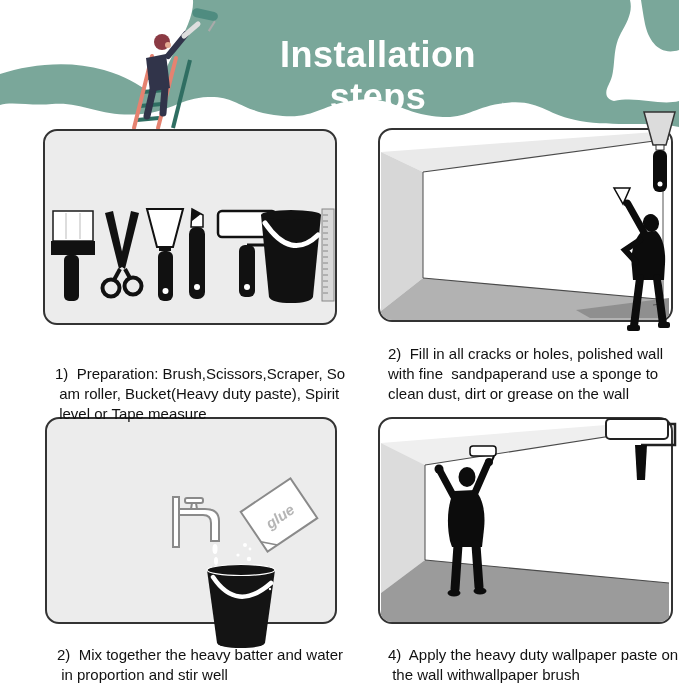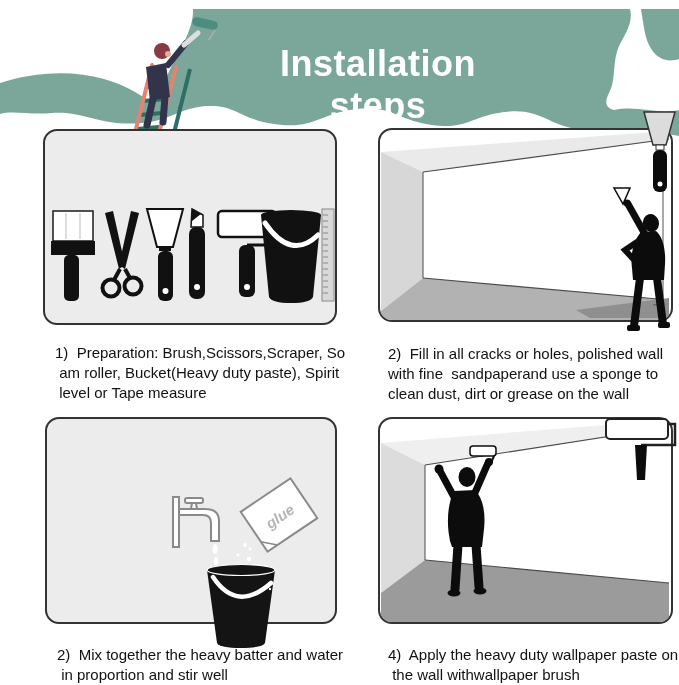--- a/index.html
+++ b/index.html
@@ -1,33 +1,33 @@
 <!DOCTYPE html>
 <html><head>
 <meta charset="utf-8">
 <style>
   html,body{margin:0;padding:0;background:#fff;}
   .canvas{position:relative;width:679px;height:685px;background:#fff;overflow:hidden;
           font-family:"Liberation Sans",sans-serif;}
   svg{overflow:visible;display:block;}
-  .header{position:absolute;left:0;top:0;width:584px;height:135px;margin-top:9px;}
+  .header{position:absolute;left:0;top:0;width:584px;height:135px;}
   .header svg{position:absolute;left:0;top:0;}
   .title{position:absolute;left:228px;top:34px;width:300px;text-align:center;
          font-size:36px;font-weight:bold;color:#ffffff;letter-spacing:.5px;}
   .panel{position:absolute;border:2px solid #333;border-radius:14px;box-sizing:border-box;}
   .panel.gray{background:#ececec;}
   .panel.white{background:#ffffff;}
   .p1{left:43px;top:129px;width:294px;height:196px;}
   .p2{left:378px;top:128px;width:295px;height:194px;}
   .p3{left:45px;top:417px;width:292px;height:207px;}
   .p4{left:378px;top:417px;width:295px;height:207px;}
   .panel > svg{position:absolute;left:-2px;top:-2px;}
   .caption{position:absolute;width:300px;font-size:15px;line-height:20px;color:#111;
            white-space:pre-wrap;}
-  .c1{left:55px;top:343px;}
+  .c1{left:55px;top:364px;}
   .c2{left:388px;top:344px;}
   .c3{left:57px;top:645px;}
   .c4{left:388px;top:645px;}
 </style>
 </head>
 <body>
 
 <div class="canvas">
 
   <div class="header">

